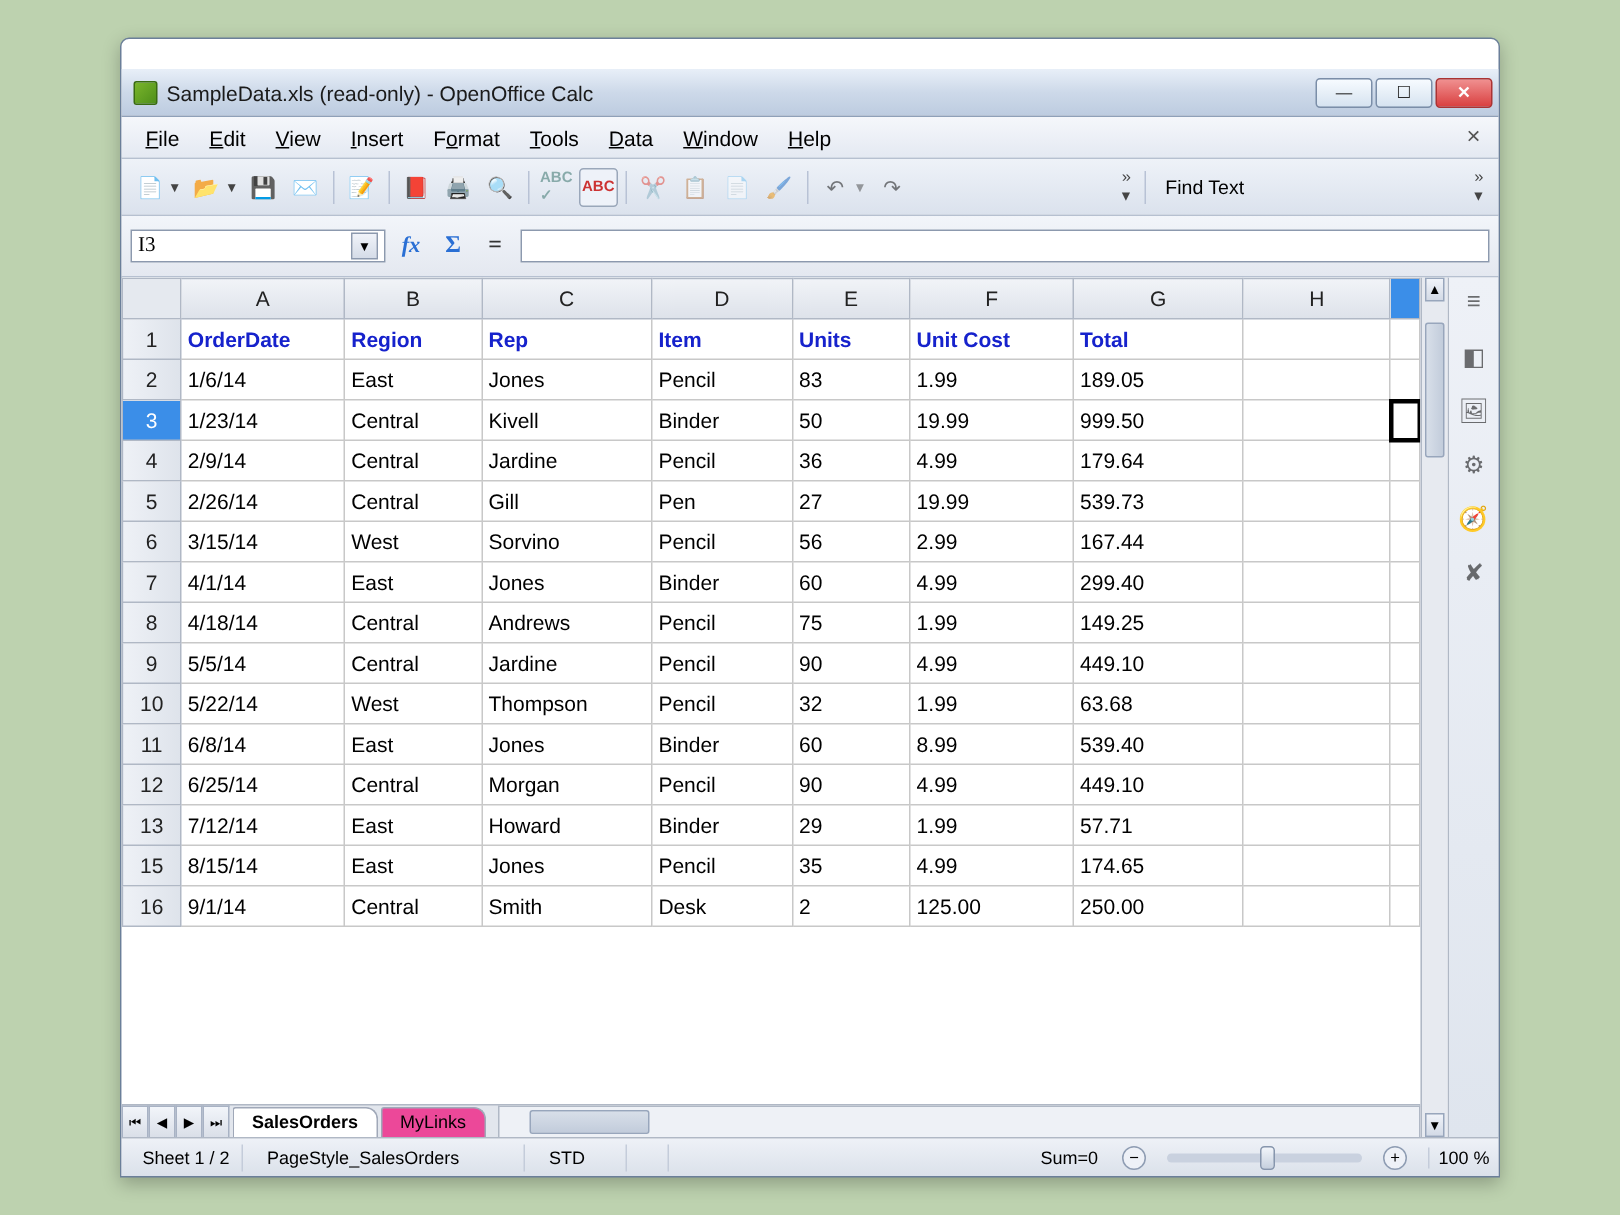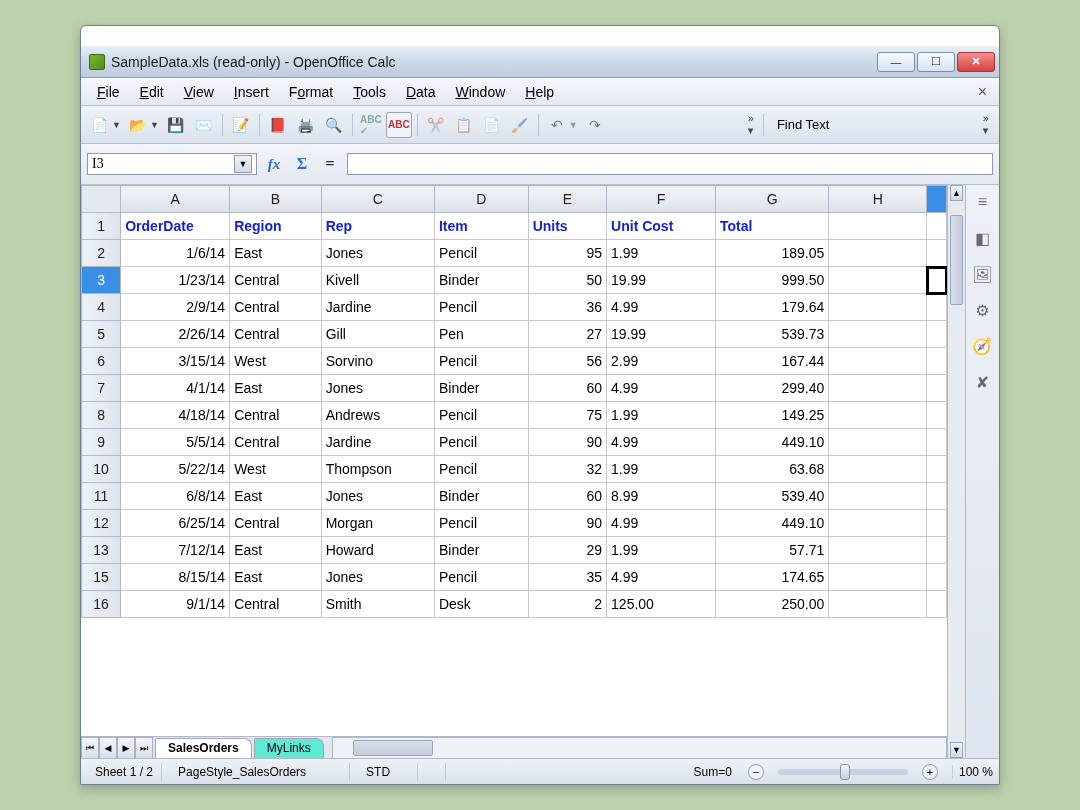--- a/index.html
+++ b/index.html
@@ -76,34 +76,34 @@
 .workarea { flex:1; display:flex; overflow:hidden; }
 .sheet-wrap { flex:1; display:flex; flex-direction:column; overflow:hidden;}
 .grid { flex:1; overflow:hidden; position:relative; background:#fff; }
 table.sheet { border-collapse:collapse; table-layout:fixed; width:100%; font-size:14px; }
 table.sheet th, table.sheet td { border:1px solid #c8c8c8; height:27px; padding:0 4px; white-space:nowrap; overflow:hidden; }
 table.sheet th { background: linear-gradient(180deg,#f1f3f7,#dde2ea); font-weight:normal; text-align:center; color:#222; border-color:#b0b8c5;}
 table.sheet th.corner { width:36px; background:#e5e9ef;}
 table.sheet th.rowhead { width:36px; text-align:center; background:linear-gradient(90deg,#eef1f6,#dee3eb); }
 table.sheet th.rowhead.sel { background:#3b8ee8; color:#fff; }
 table.sheet td { text-align:left; }
-table.sheet td.num { text-align:right; }
+table.sheet td.num { }
 table.sheet tr.header-row td { color:#1622cc; font-weight:bold; }
 .vscroll { width:18px; background:#e7eaf0; border-left:1px solid #b0b8c5; position:relative; }
 .vscroll .thumb { position:absolute; left:2px; right:2px; top:30px; height:90px; background:linear-gradient(90deg,#d8dfe9,#c2ccdb); border:1px solid #98a6bc; border-radius:2px;}
 .vscroll .arrow { position:absolute; left:2px; right:2px; height:16px; background:linear-gradient(180deg,#f0f3f9,#d3dae6); border:1px solid #98a6bc; display:flex; align-items:center; justify-content:center; font-size:9px; cursor:pointer;}
 .vscroll .arrow.up { top:0;} .vscroll .arrow.down { bottom:0;}
 .side-toolbar { width:34px; background:linear-gradient(180deg,#eef1f7,#dfe5ee); border-left:1px solid #b0b8c5; display:flex; flex-direction:column; align-items:center; padding:6px 0; gap:14px;}
 .side-toolbar .ic { width:22px; height:22px; opacity:0.55; cursor:pointer; display:flex; align-items:center; justify-content:center; font-size:16px;}
 .side-toolbar .ic.active { opacity:1; color:#d97a18;}
 .tabsbar { height:22px; background:#e2e6ed; border-top:1px solid #b0b8c5; display:flex; align-items:stretch; font-size:12px;}
 .tabnav { display:flex; }
 .tabnav .nb { width:18px; border:1px solid #a8b2c4; border-bottom:none; background:linear-gradient(180deg,#f2f5fa,#dadfe8); display:flex; align-items:center; justify-content:center; font-size:9px; cursor:pointer;}
 .sheet-tab { padding:2px 12px 0; border:1px solid #a0a8b8; border-bottom:none; background:#fff; border-radius:2px 8px 0 0; margin-left:2px; cursor:pointer; position:relative; top:1px; font-weight:bold;}
-.sheet-tab.inactive { background:#5eead4; font-weight:normal;}
+.sheet-tab.inactive { background:#ec4899; font-weight:normal;}
 .hscroll { flex:1; margin-left:8px; background:#eef1f6; border:1px solid #b0b8c5; border-bottom:none; position:relative; cursor:pointer;}
 .hscroll .thumb { position:absolute; top:2px; bottom:2px; left:20px; width:80px; background:linear-gradient(180deg,#d8dfe9,#c2ccdb); border:1px solid #98a6bc; border-radius:2px;}
 .statusbar { height:26px; background:linear-gradient(180deg,#eef1f7,#dbe1ea); border-top:1px solid #b0b8c5; display:flex; align-items:center; font-size:12px; padding:0 6px; gap:8px;}
 .statusbar .cell { padding:0 8px; border-right:1px solid #c4ccda; height:18px; display:flex; align-items:center;}
 .statusbar .spacer { flex:1; }
 .zoom-slider { width:130px; height:6px; background:#c9d1df; border-radius:3px; position:relative; margin:0 6px;}
 .zoom-slider .knob { position:absolute; top:-5px; left:62px; width:10px; height:16px; background:linear-gradient(180deg,#f2f5fa,#c6d0de); border:1px solid #8796ad; border-radius:3px;}
 .zbtn { width:16px; height:16px; border:1px solid #8f9db3; border-radius:8px; display:flex; align-items:center; justify-content:center; font-size:11px; cursor:pointer; background:#eef1f7;}
 
 col.crow { width:36px;}
@@ -226,21 +226,21 @@
                 <td>Total</td>
                 <td></td>
                 <td></td>
               </tr>
               <tr>
                 <th class="rowhead">2</th>
                 <td class="num">1/6/14</td>
                 <td>East</td>
                 <td>Jones</td>
                 <td>Pencil</td>
-                <td class="num">95</td>
+                <td class="num">83</td>
                 <td>1.99</td>
                 <td class="num">189.05</td>
                 <td></td>
                 <td></td>
               </tr>
               <tr>
                 <th class="rowhead sel">3</th>
                 <td class="num">1/23/14</td>
                 <td>Central</td>
                 <td>Kivell</td>

